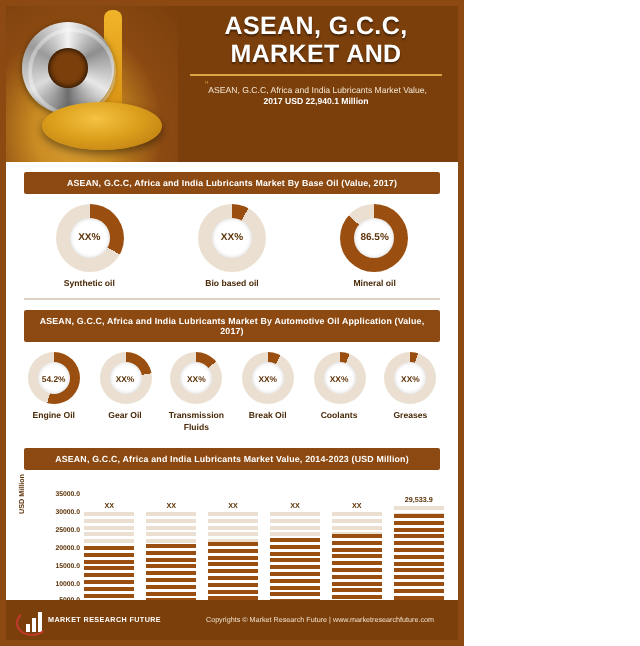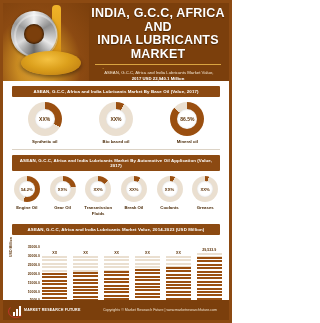--- a/index.html
+++ b/index.html
@@ -100,22 +100,21 @@
 
   <div class="header">
     <div class="hdr-art">
       <div class="oilstream"></div>
       <div class="bearing">
         <div class="bearing-ring"></div>
       </div>
       <div class="oilpool"></div>
     </div>
     <div class="hdr-text">
-      <div class="hdr-title">INDIA, G.C.C, AFRICA AND</div>
-      <div class="hdr-title">INDIA LUBRICANTS MARKET</div>
+      <div class="hdr-title">ASEAN, G.C.C, MARKET AND</div>
       <div class="hdr-rule"></div>
       <div class="hdr-sub">
         <span class="qm">“</span><span>ASEAN, G.C.C, Africa and India Lubricants Market Value,</span><br>
         <b>2017 USD  22,940.1 Million</b>
       </div>
 
     </div>
   </div>
 
   <div class="sec-bar">ASEAN, G.C.C, Africa and India Lubricants Market By Base Oil (Value, 2017)</div>

